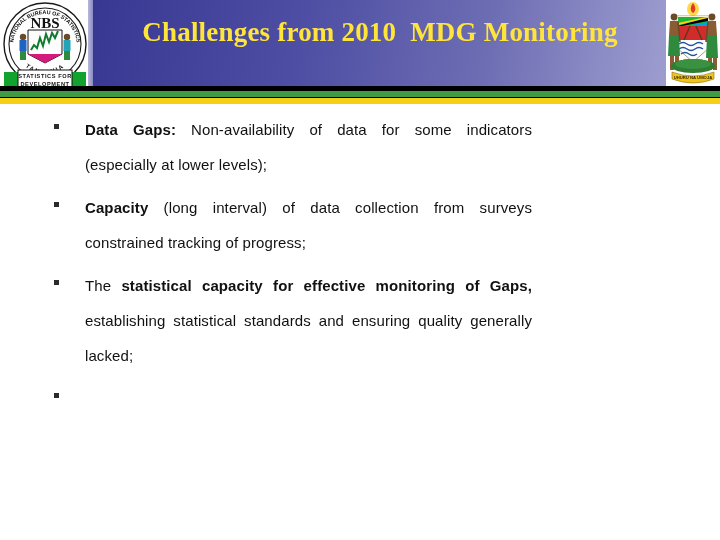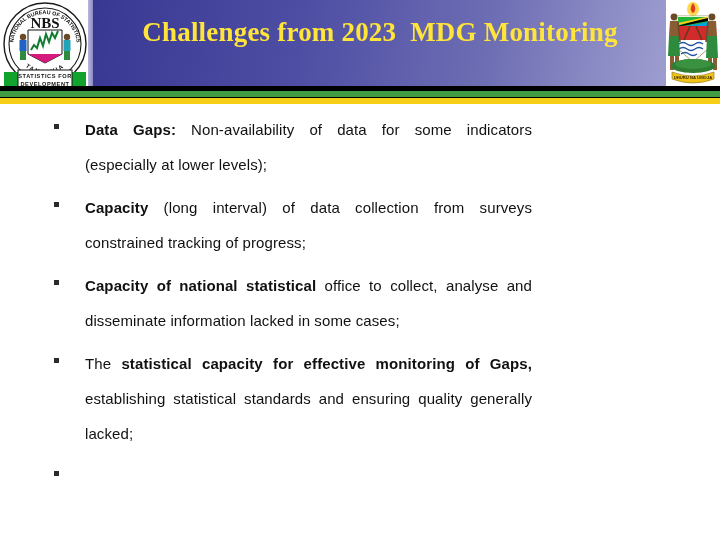--- a/index.html
+++ b/index.html
@@ -134,21 +134,21 @@
     text-align-last: left;
   }
 </style>
 </head>
 <body>
 
 <div id="slide-header">
 
   <div class="header-gradient"></div>
 
-  <div id="slide-title">Challenges from 2023  MDG Monitoring</div>
+  <div id="slide-title">Challenges from 2010  MDG Monitoring</div>
 
   <div id="nbs-logo">
     <svg width="90" height="97" viewBox="0 0 90 97">
       <rect x="0" y="0" width="90" height="97" fill="#ffffff"></rect>
 
       <circle cx="45" cy="44" r="41" fill="#ffffff" stroke="#1a1a1a" stroke-width="1.4"></circle>
       <circle cx="45" cy="44" r="36" fill="#ffffff" stroke="#1a1a1a" stroke-width="1.1"></circle>
 
       <path id="arcTop" d="M 13,46 A 32,32 0 0 1 77,46" fill="none"></path>
       <text font-family="Liberation Sans, sans-serif" font-size="5.4" font-weight="bold" fill="#111">
@@ -259,26 +259,20 @@
     </div>
   </div>
 
   <div class="bullet-row">
     <span class="bullet-marker"></span>
     <div class="bullet-text justify-all">
       <b>Capacity</b><span> (long interval) of data collection from surveys constrained tracking of progress;</span>
     </div>
   </div>
 
-  <div class="bullet-row">
-    <span class="bullet-marker"></span>
-    <div class="bullet-text justify-all">
-      <b>Capacity of national statistical</b><span> office to collect, analyse and disseminate information lacked in some cases;</span>
-    </div>
-  </div>
 
   <div class="bullet-row">
     <span class="bullet-marker"></span>
     <div class="bullet-text justify-all">
       <span>The </span><b>statistical capacity for effective monitoring of Gaps,</b><span> establishing statistical standards and ensuring quality generally lacked;</span>
     </div>
   </div>
 
   <div class="bullet-row">
     <span class="bullet-marker"></span>

